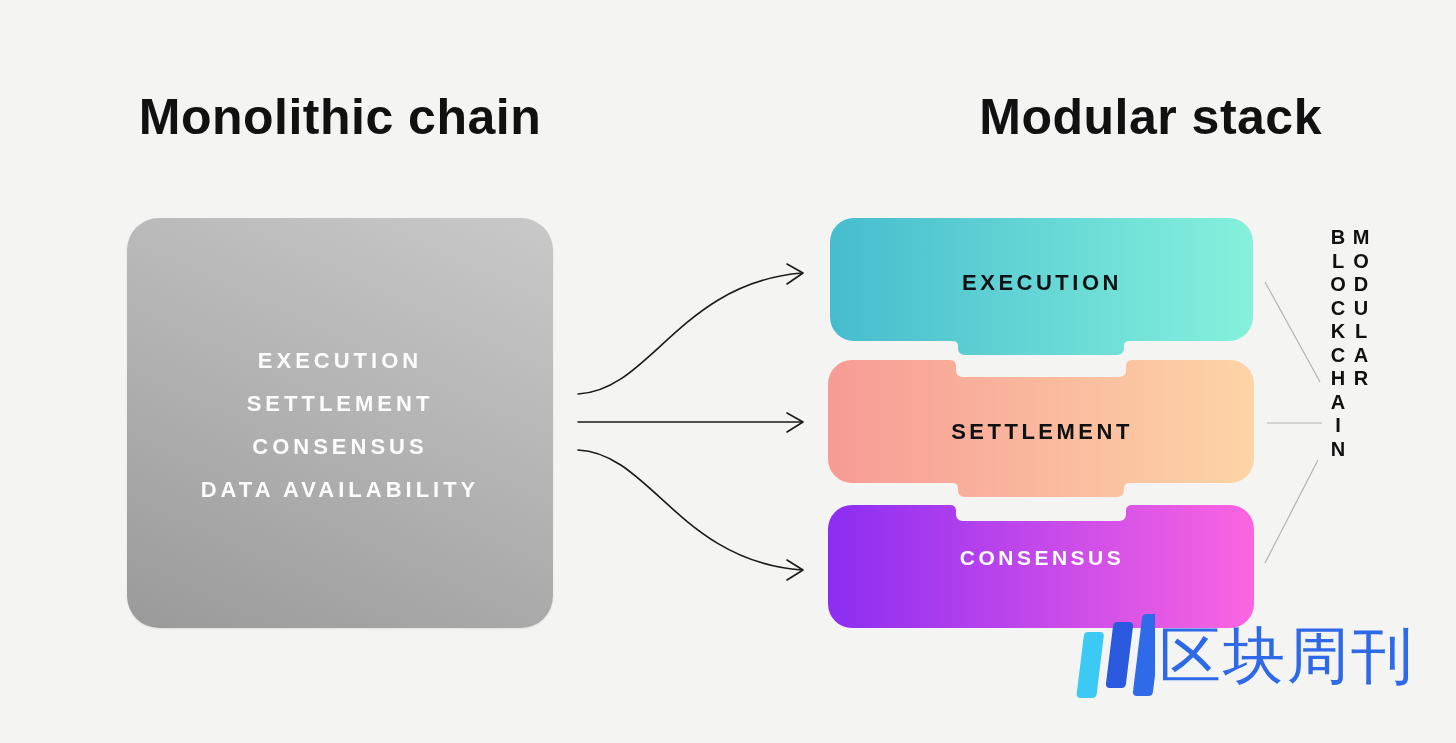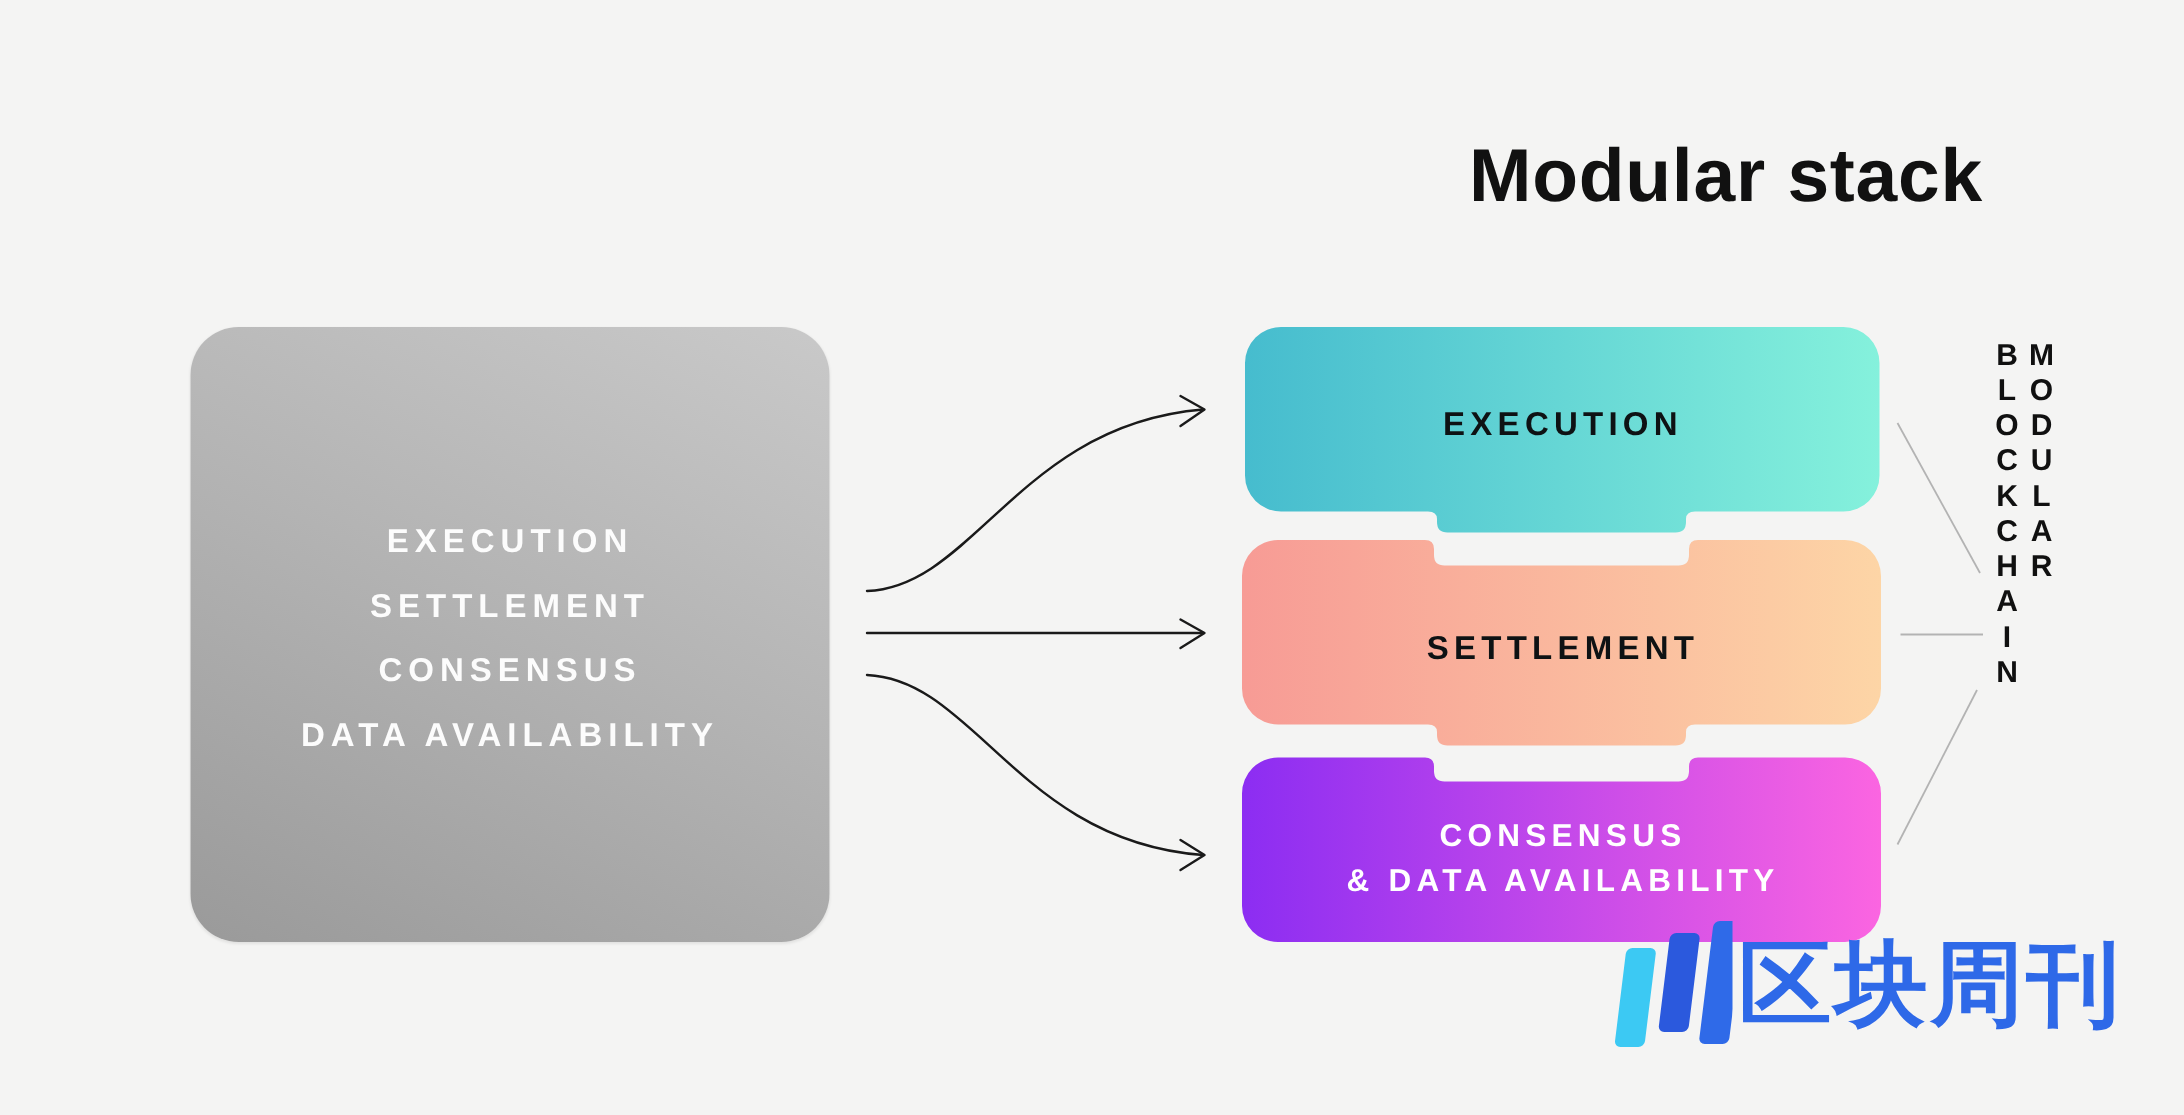--- a/index.html
+++ b/index.html
@@ -42,29 +42,30 @@
   .lines-svg{position:absolute;left:1255px;top:270px;}
   .side-label{
     position:absolute;left:1326px;top:226px;height:400px;
     writing-mode:vertical-rl;text-orientation:upright;
     font-size:20px;font-weight:700;letter-spacing:1.5px;color:#101010;
   }
   .watermark{position:absolute;left:1073px;top:606px;width:383px;height:100px;}
   .wm-icon{position:absolute;left:0;top:4px;}
   .wm-text{
     position:absolute;left:86px;top:8px;
-    font-size:62px;font-weight:700;letter-spacing:2px;
+    font-size:62px;font-weight:400;letter-spacing:2px;
     font-family:"DejaVu Sans","Liberation Sans",sans-serif;
   }
 </style>
 </head>
 <body>
 
 <div class="stage">
 
+  <div class="title left">Monolithic chain</div>
   <div class="title right">Modular stack</div>
 
   <div class="mono-box"></div>
   <div class="mono-layers" style="color: rgb(252, 252, 252);">
     <div>EXECUTION</div>
     <div>SETTLEMENT</div>
     <div>CONSENSUS</div>
     <div>DATA AVAILABILITY</div>
   </div>
 
@@ -113,21 +114,20 @@
     <path fill="url(#g-cons)" d="M32 295 H130 Q136 295 136 301 V304 Q136 311 143 311
          H299 Q306 311 306 304 V301 Q306 295 312 295
          H410 A24 24 0 0 1 434 319 V394 A24 24 0 0 1 410 418
          H32 A24 24 0 0 1 8 394 V319 A24 24 0 0 1 32 295 Z"></path>
   </svg>
 
   <div class="block-label exec" style="color: rgb(14, 18, 20);">EXECUTION</div>
   <div class="block-label settle" style="color: rgb(14, 18, 20);">SETTLEMENT</div>
   <div class="block-label cons" style="color: rgb(255, 255, 255);">
     <div>CONSENSUS</div>
-    <div>&amp; DATA AVAILABILITY</div>
   </div>
 
   <svg class="lines-svg" width="80" height="300" viewBox="0 0 80 300">
     <g stroke="#b3b3b3" stroke-width="1.2" fill="none">
       <path d="M10 12 L65 112"></path>
       <path d="M12 153 L67 153"></path>
       <path d="M10 293 L63 190"></path>
     </g>
   </svg>
 

